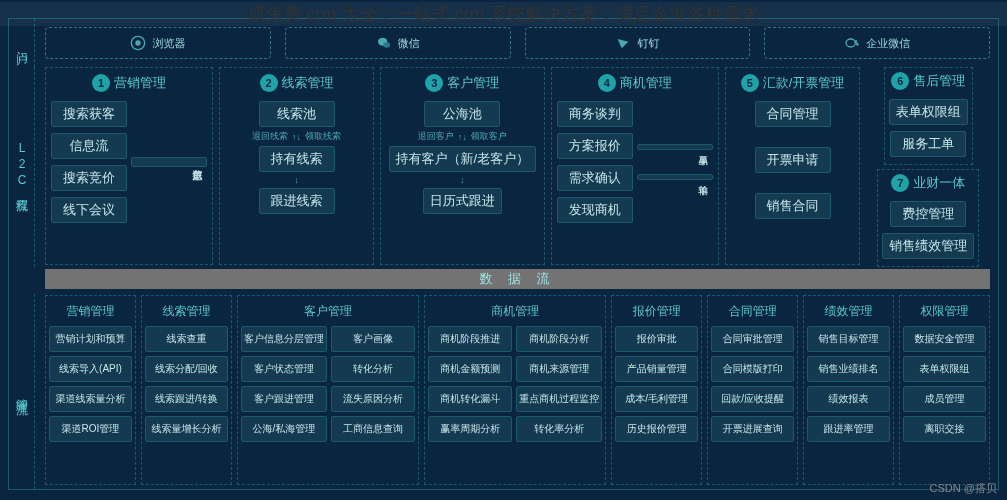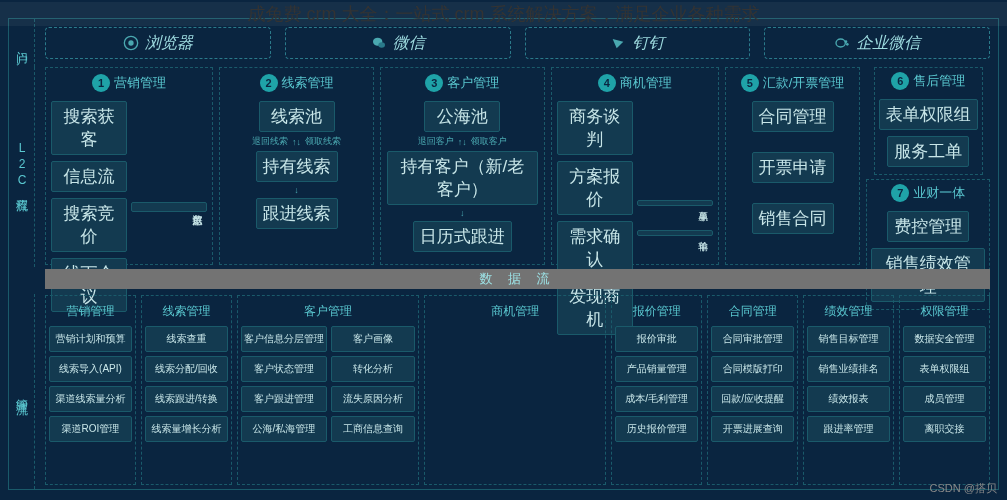--- a/index.html
+++ b/index.html
@@ -61,22 +61,21 @@
   }
   .portal-btn {
     flex: 1;
     border: 1px dashed #2a7a8a;
     border-radius: 4px;
     display: flex;
     align-items: center;
     justify-content: center;
     gap: 6px;
     color: #9edce0;
-    font-size: 16px;
-    font-style: italic;
+    font-size: 11px;
   }
   .portal-btn .icon { width: 16px; height: 16px; display: inline-flex; align-items: center; justify-content: center; }
 
   .l2c-area {
     position: absolute;
     top: 48px;
     left: 36px;
     right: 8px;
     height: 198px;
     display: flex;
@@ -115,21 +114,21 @@
     align-items: center;
     justify-content: center;
     font-size: 11px;
   }
   .node-btn {
     background: #133a50;
     border: 1px solid #1a5a6a;
     color: #c8e6e8;
     padding: 3px 6px;
     margin: 3px 0;
-    font-size: 17px;
+    font-size: 13px;
     min-width: 76px;
     text-align: center;
     border-radius: 2px;
   }
   .marketing-inner { display: flex; align-items: center; gap: 4px; }
   .marketing-left { display: flex; flex-direction: column; }
   .aggregate { writing-mode: vertical-rl; text-orientation: upright; padding: 4px 2px; font-size: 10px; }
   .tiny-label { font-size: 9px; color: #4aa8b0; margin: 0 2px; }
   .opp-inner { display: flex; align-items: center; gap: 4px; }
   .opp-left { display: flex; flex-direction: column; }
@@ -383,20 +382,34 @@
           <div class="mgmt-subcol">
             <div class="mgmt-item">客户画像</div>
             <div class="mgmt-item">转化分析</div>
             <div class="mgmt-item">流失原因分析</div>
             <div class="mgmt-item">工商信息查询</div>
           </div>
         </div>
       </div>
       <div class="mgmt-col w2">
         <div class="mgmt-header">商机管理</div>
+        <div class="mgmt-body">
+          <div class="mgmt-subcol">
+            <div class="mgmt-item">商机阶段推进</div>
+            <div class="mgmt-item">商机金额预测</div>
+            <div class="mgmt-item">商机转化漏斗</div>
+            <div class="mgmt-item">赢率周期分析</div>
+          </div>
+          <div class="mgmt-subcol">
+            <div class="mgmt-item">商机阶段分析</div>
+            <div class="mgmt-item">商机来源管理</div>
+            <div class="mgmt-item">重点商机过程监控</div>
+            <div class="mgmt-item">转化率分析</div>
+          </div>
+        </div>
       </div>
       <div class="mgmt-col w1">
         <div class="mgmt-header">报价管理</div>
         <div class="mgmt-body">
           <div class="mgmt-subcol">
             <div class="mgmt-item">报价审批</div>
             <div class="mgmt-item">产品销量管理</div>
             <div class="mgmt-item">成本/毛利管理</div>
             <div class="mgmt-item">历史报价管理</div>
           </div>

